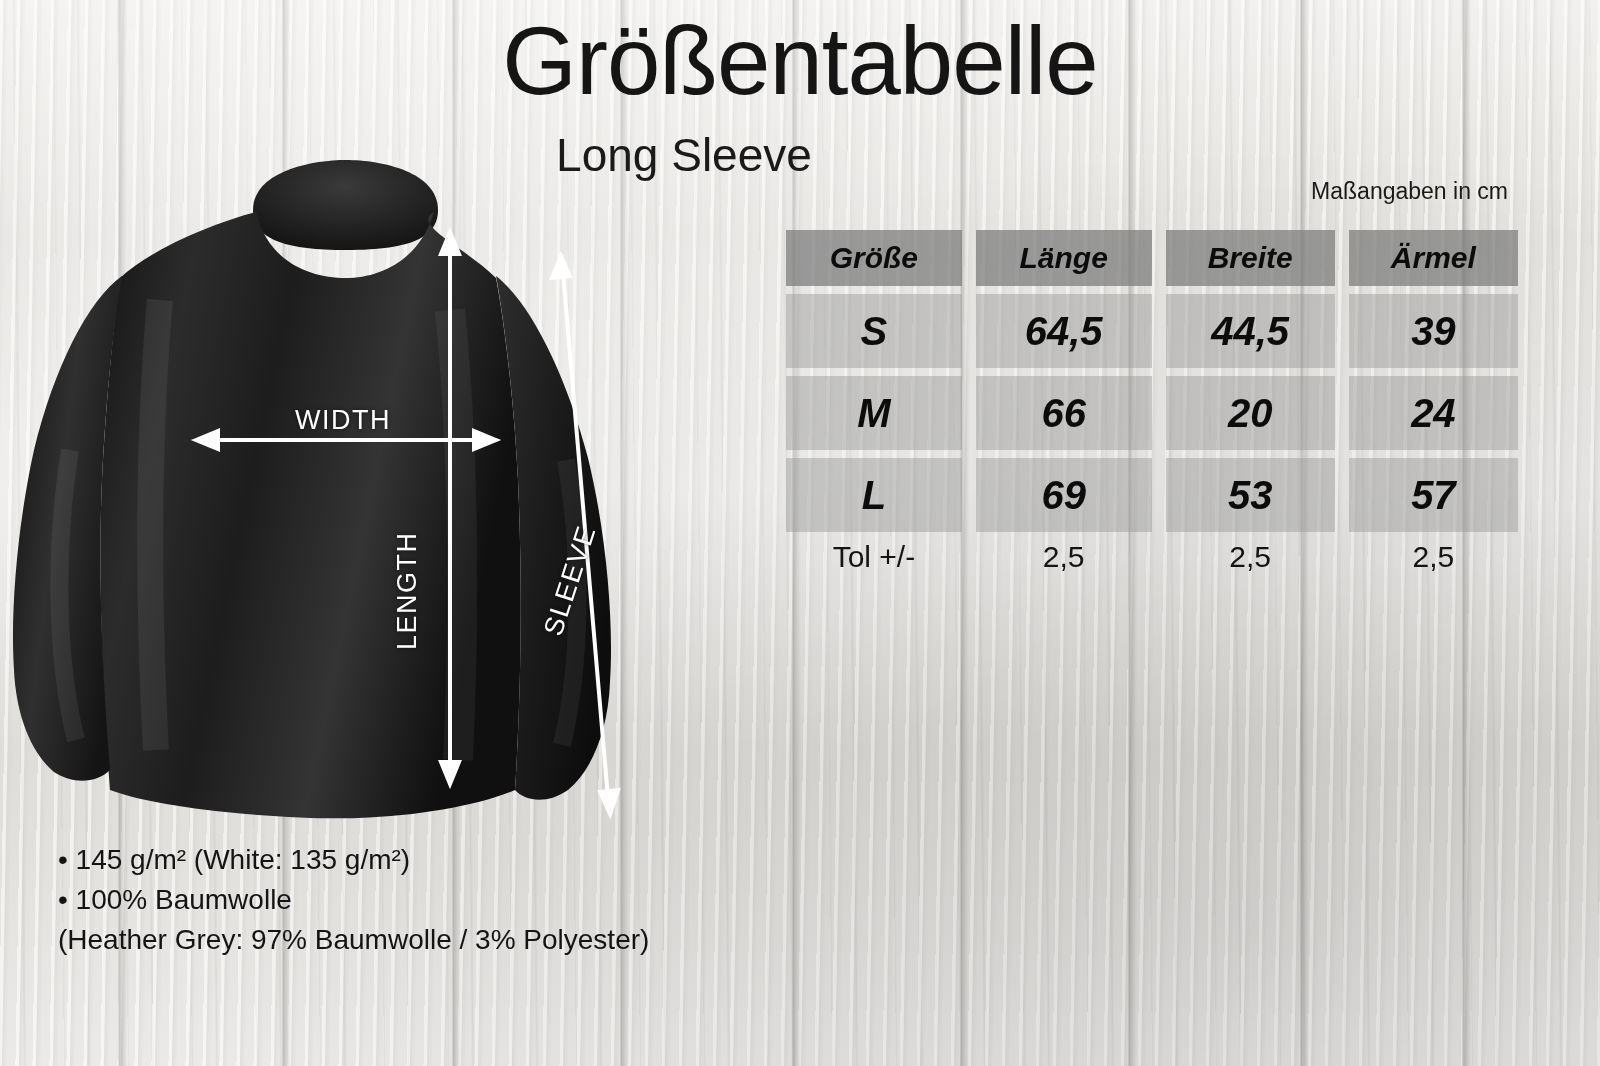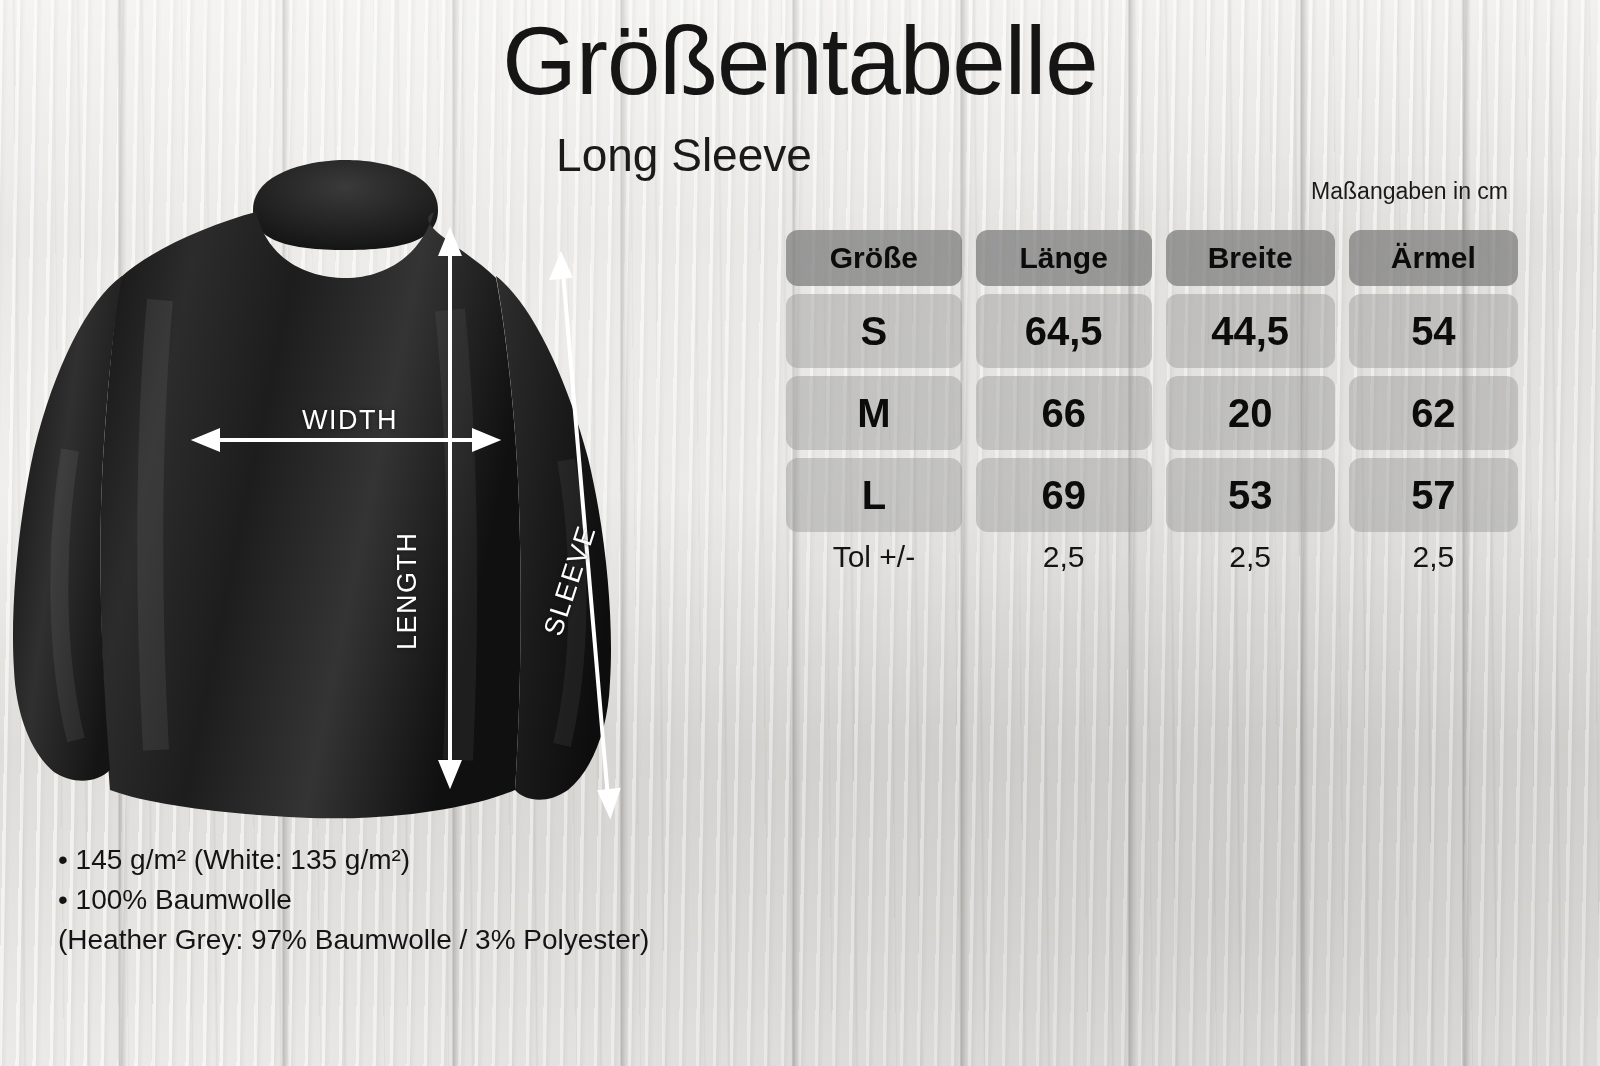--- a/index.html
+++ b/index.html
@@ -86,43 +86,44 @@
   #shirt-area svg { display: block; }
 
   .dim-label {
     position: absolute;
     color: #ffffff;
     font-size: 27px;
     letter-spacing: 1.5px;
     z-index: 6;
     text-shadow: 0 0 4px rgba(0,0,0,0.55);
   }
-  .dim-width  { left: 292px; top: 255px; }
+  .dim-width  { left: 285px; top: 255px; }
   .dim-length { left: 382px; top: 500px; transform: rotate(-90deg); transform-origin: left top; }
   .dim-sleeve { left: 528px; top: 480px; transform: rotate(-72deg); transform-origin: left top; }
 
   
   #size-table {
     position: absolute; left: 772px; top: 222px;
     width: 760px;
     border-collapse: separate;
     border-spacing: 14px 8px;
     z-index: 5;
   }
   #size-table td, #size-table th {
     padding: 0;
     text-align: center;
     vertical-align: middle;
   }
   .cell {
     display: flex; align-items: center; justify-content: center;
     height: 56px;
-    border-radius: 12px;
+    border-radius: 0;
     font-weight: bold;
     color: #0c0c0c;
+    font-style: italic;
   }
   .cell.head {
     background: rgba(122,122,122,0.72);
     font-size: 30px;
     height: 56px;
   }
   .cell.val {
     background: rgba(150,150,150,0.45);
     font-size: 40px;
     height: 74px;
@@ -262,35 +263,35 @@
         <td>
             <div class="cell val size">S</div>
           </td>
         <td>
             <div class="cell val">64,5</div>
           </td>
         <td>
             <div class="cell val">44,5</div>
           </td>
         <td>
-            <div class="cell val">54</div>
+            <div class="cell val">39</div>
           </td>
       </tr>
       <tr>
         <td>
             <div class="cell val size">M</div>
           </td>
         <td>
             <div class="cell val">66</div>
           </td>
         <td>
             <div class="cell val">20</div>
           </td>
         <td>
-            <div class="cell val">62</div>
+            <div class="cell val">24</div>
           </td>
       </tr>
       <tr>
         <td>
             <div class="cell val size">L</div>
           </td>
         <td>
             <div class="cell val">69</div>
           </td>
         <td>

